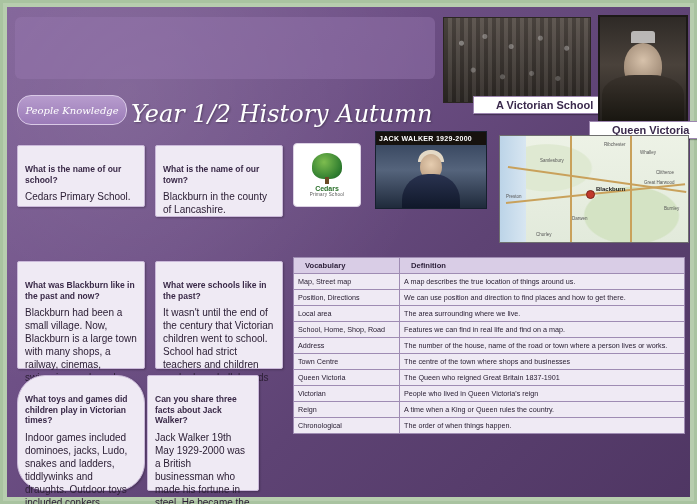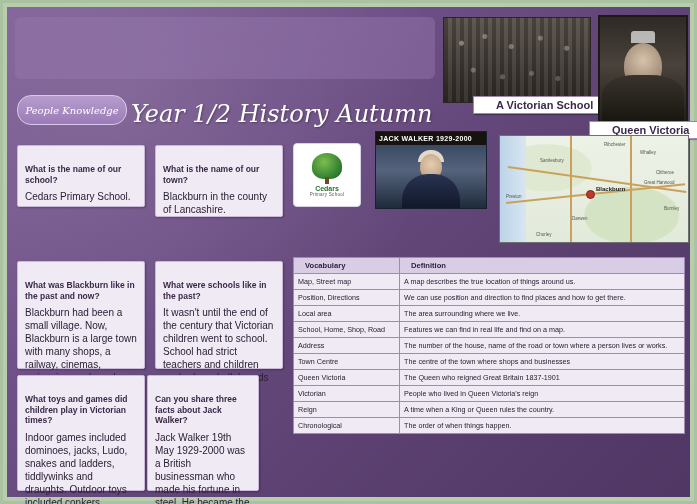--- a/index.html
+++ b/index.html
@@ -73,21 +73,21 @@
     font-size:8.5px;color:#3a2a48;font-weight:bold;line-height:1.25;
     margin:12px 0 5px 0;
   }
   .card .a{
     font-size:10px;color:#2d2036;line-height:1.3;margin:0;
   }
   #card-school{left:14px;top:142px;width:128px;height:62px;}
   #card-town{left:152px;top:142px;width:128px;height:72px;}
   #card-past{left:14px;top:258px;width:128px;height:108px;}
   #card-schools-past{left:152px;top:258px;width:128px;height:108px;}
-  #card-toys{left:14px;top:372px;width:128px;height:116px;}
+  #card-toys{left:14px;top:372px;width:128px;height:116px;border-radius:28px;}
   #card-jackwalker{left:144px;top:372px;width:112px;height:116px;}
   
   .img-box{position:absolute;box-sizing:border-box;}
   .victorian-school{
     left:440px;top:14px;width:148px;height:86px;
     background:linear-gradient(180deg,#4a4440,#6b615a 40%,#3d3732);
     border:1px solid #2b2622;
     overflow:hidden;
   }
   .vs-crowd{

